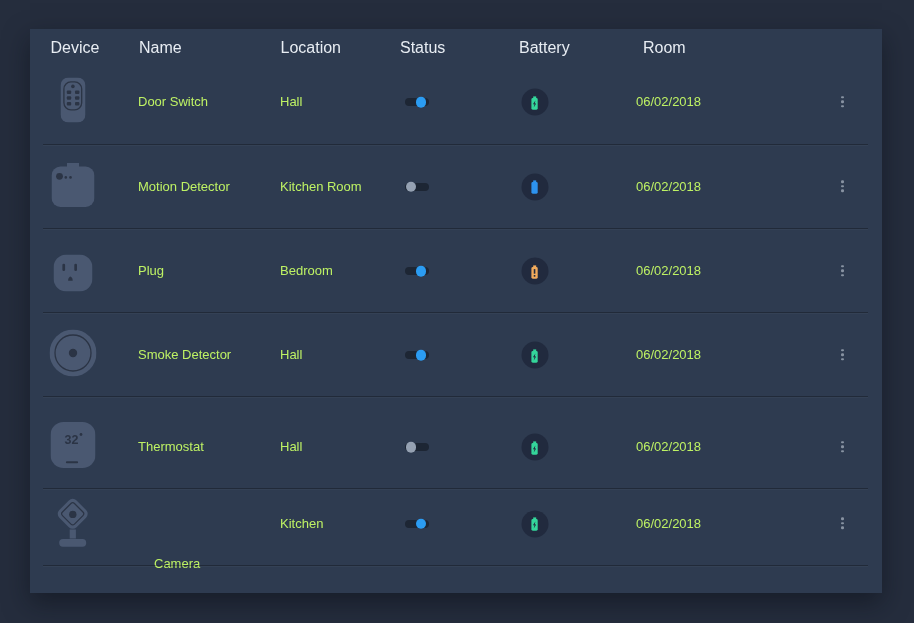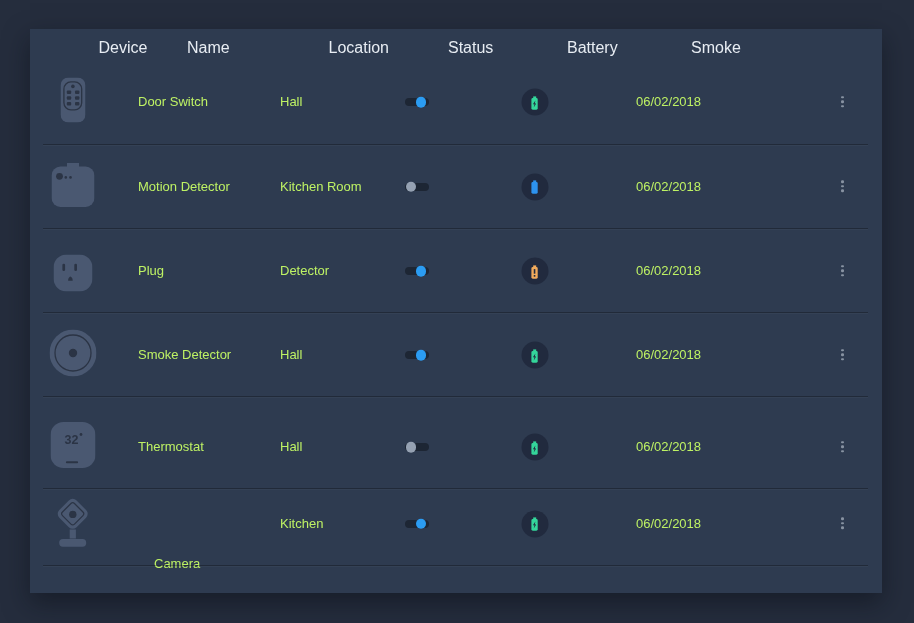--- a/index.html
+++ b/index.html
@@ -1,18 +1,18 @@
 <!DOCTYPE html>
 <html><head>
 <meta charset="utf-8">
 <style>
 html,body{margin:0;padding:0;}
 body{width:914px;height:623px;background:#252d3d;font-family:"Liberation Sans",sans-serif;position:relative;overflow:hidden;}
 .panel{position:absolute;left:30px;top:29px;width:852px;height:564px;background:#2e3b50;will-change:transform;box-shadow:0 10px 24px rgba(10,14,22,.5);}
-.hcell{position:absolute;top:11.2px;font-size:16px;color:#e8edf3;line-height:16px;margin-left:48px;}
+.hcell{position:absolute;top:11.2px;font-size:16px;color:#e8edf3;line-height:16px;}
 .row{position:absolute;left:0;width:852px;height:84.3px;}
 .cell{position:absolute;top:50%;transform:translateY(-50%);}
 .txt{font-size:13px;color:#bef264;line-height:14px;}
 .icon{left:43px;transform:translate(-50%,-50%);}
 .track{left:374.5px;width:24px;height:8px;border-radius:4px;background:#1d2634;}
 .knob{width:10.5px;height:10.5px;border-radius:50%;}
 .knob.on{position:absolute;left:385.5px;top:50%;transform:translateY(-50%);background:#2b9cf2;}
 .knob.off{position:absolute;left:375.5px;top:50%;transform:translateY(-50%);background:#95a1b2;}
 .bcirc{left:504.5px;transform:translate(-50%,-50%);width:27px;height:27px;border-radius:50%;background:#212a3e;display:flex;align-items:center;justify-content:center;}
 .date{left:606px;}
@@ -21,21 +21,21 @@
 .divider{position:absolute;left:13px;width:825px;height:1px;background:rgba(0,0,0,.28);bottom:0;box-shadow:0 1px 0 rgba(255,255,255,.03);}
 </style>
 </head>
 <body>
 <div class="panel">
   <div class="hcell" style="left:20.5px;">Device</div>
   <div class="hcell" style="left:109px;">Name</div>
   <div class="hcell" style="left:250.5px;">Location</div>
   <div class="hcell" style="left:370px;">Status</div>
   <div class="hcell" style="left:489px;">Battery</div>
-  <div class="hcell" style="left:613px;">Smoke</div>
+  <div class="hcell" style="left:613px;">Room</div>
 
   <div class="row" style="top:31.3px;">
     <div class="cell icon" id="ic-remote"><svg width="25" height="45" viewBox="0 0 25 45">
       <rect x="0" y="0" width="25" height="45" rx="8" fill="#4a5871"></rect>
       <rect x="3.4" y="4.4" width="17.8" height="27.9" rx="7" fill="none" stroke="#2b3445" stroke-width="1.3"></rect>
       <circle cx="12.4" cy="8.9" r="1.8" fill="#2b3445"></circle>
       <rect x="6.3" y="13" width="4.4" height="3.4" rx="1" fill="#2b3445"></rect>
       <rect x="14.5" y="13" width="4.4" height="3.4" rx="1" fill="#2b3445"></rect>
       <rect x="6.3" y="18.8" width="4.4" height="3.4" rx="1" fill="#2b3445"></rect>
       <rect x="14.5" y="18.8" width="4.4" height="3.4" rx="1" fill="#2b3445"></rect>
@@ -90,21 +90,21 @@
   </div>
 
   <div class="row" style="top:199.9px;">
     <div class="cell icon" id="ic-plug" style="top:calc(50% + 3.5px);"><svg width="39" height="37" viewBox="0 0 39 37">
       <rect x="0" y="0" width="39" height="37" rx="13" fill="#4a5871"></rect>
       <rect x="8.9" y="9.3" width="2.7" height="7.2" rx="1.3" fill="#2b3445"></rect>
       <rect x="20.8" y="9.3" width="2.7" height="7.2" rx="1.3" fill="#2b3445"></rect>
       <path d="M16.8 26.2 L14.6 26.2 Q14.3 24 16 22.4 Q16.8 21.7 17.8 22.4 Q19.5 24 19.2 26.2 Z" fill="#2b3445"></path>
     </svg></div>
     <div class="cell txt" style="left:108px;">Plug</div>
-    <div class="cell txt" style="left:250px;">Detector</div>
+    <div class="cell txt" style="left:250px;">Bedroom</div>
     <div class="cell track"></div>
       <div class="knob on"></div>
     <div class="cell bcirc">
         <svg width="14" height="16" viewBox="0 0 14 16">
           <rect x="5.7" y="1.9" width="3" height="2.4" fill="#f2ab5c"></rect>
           <rect x="3.9" y="3.6" width="6.3" height="11.6" rx="1.4" fill="#f2ab5c"></rect>
           <rect x="6.25" y="5.6" width="1.6" height="4.6" fill="#212a3e"></rect>
           <rect x="6.25" y="11.5" width="1.6" height="1.7" fill="#212a3e"></rect>
         </svg>
       </div>

